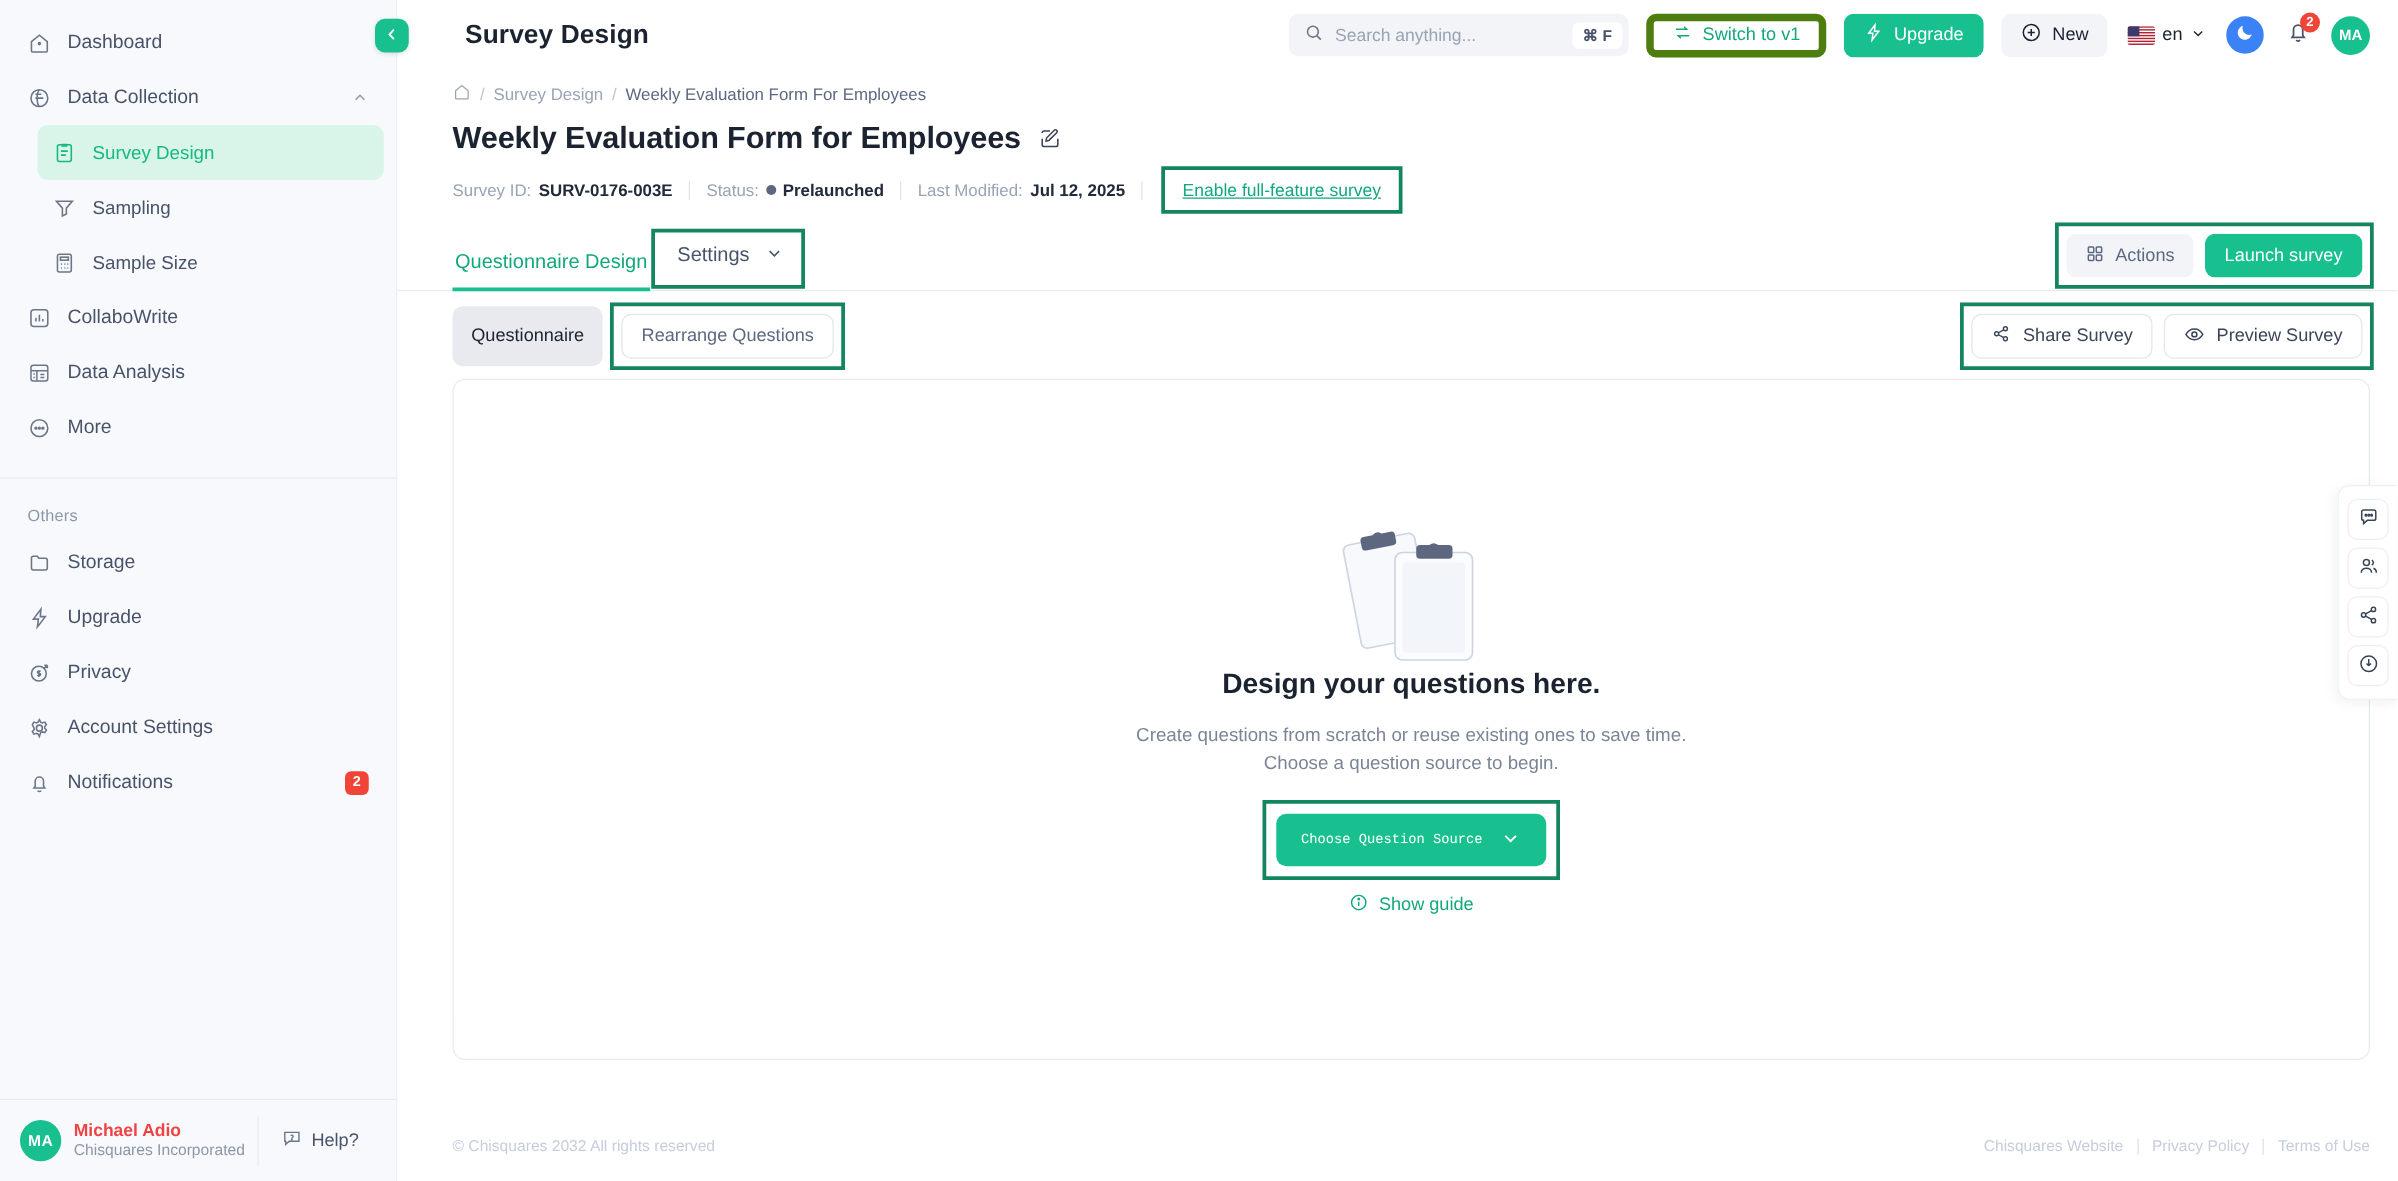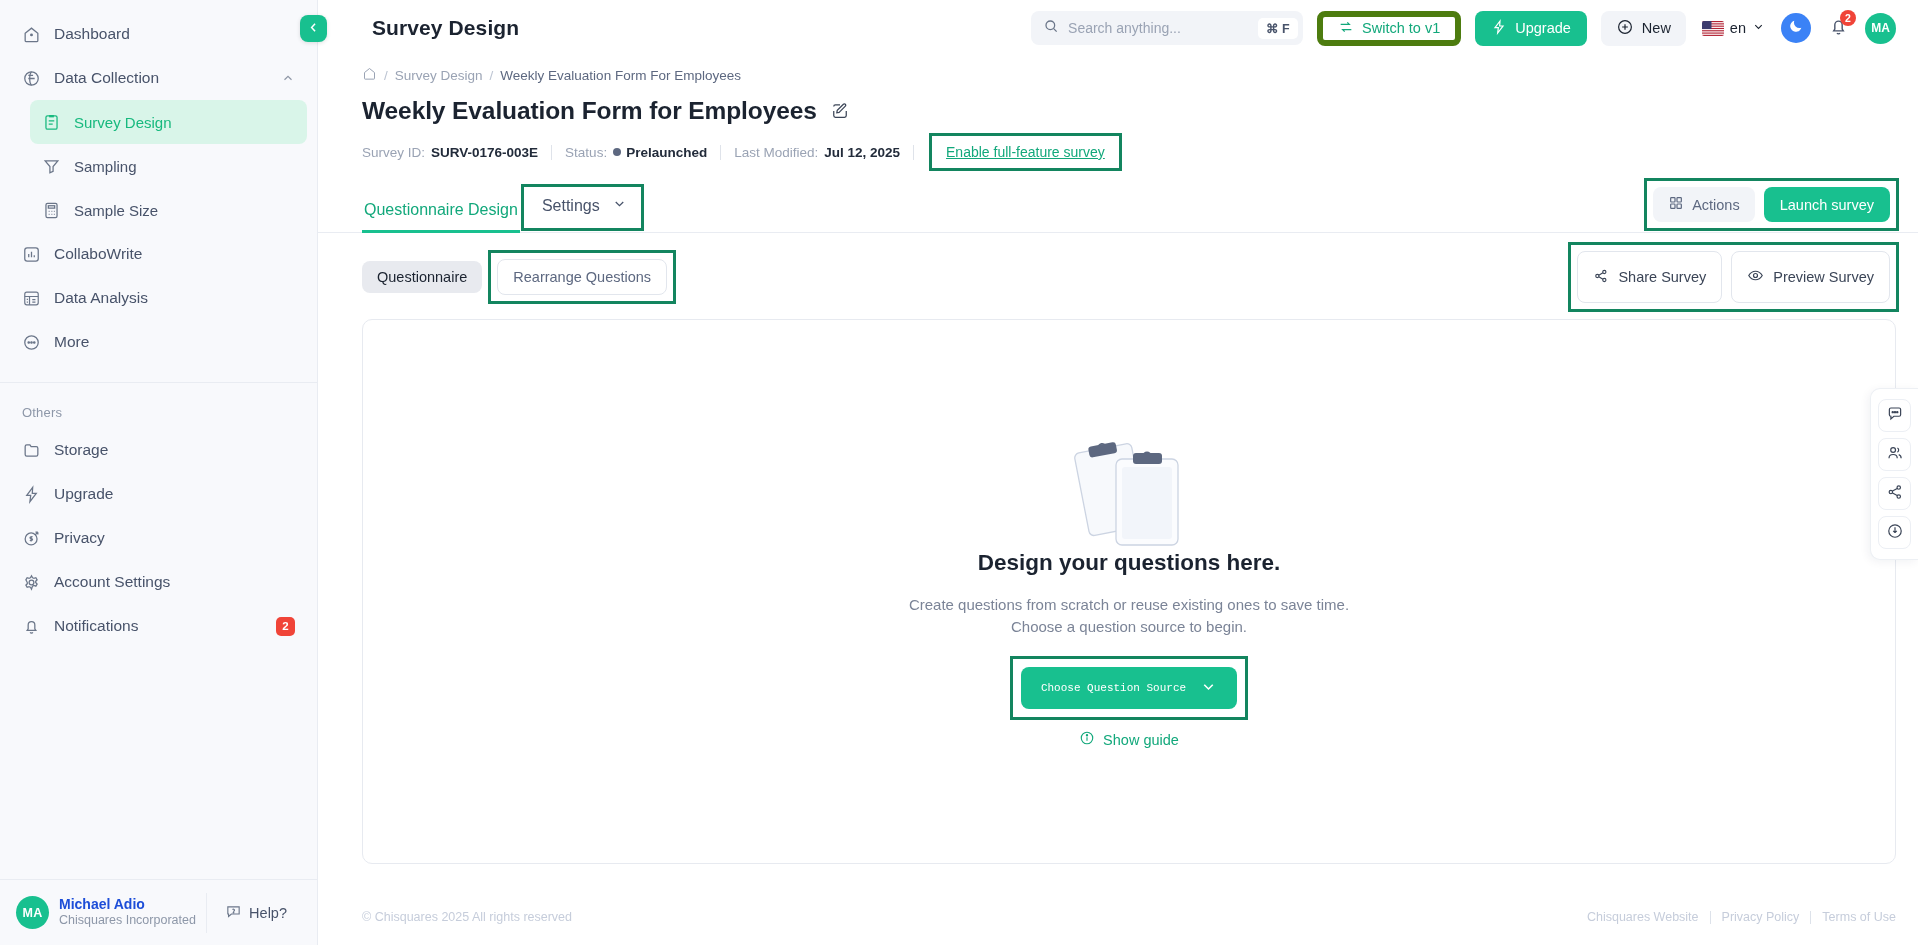--- a/index.html
+++ b/index.html
@@ -56,21 +56,21 @@
   .sidebar-footer {
     margin-top: auto; border-top: 1px solid #e9ecf2;
     height: 66px; display: flex; align-items: center; padding: 0 16px; gap: 10px;
   }
   .avatar {
     width: 33px; height: 33px; border-radius: 50%; background: #18c08f;
     color: #fff; font-size: 12.5px; font-weight: 700;
     display: flex; align-items: center; justify-content: center; flex: none;
     letter-spacing: .3px;
   }
-  .user-name { font-size: 14px; color: #1d4ed8; font-weight: 700; line-height: 1.25; }
+  .user-name { font-size: 14px; color: #ef4444; font-weight: 700; line-height: 1.25; }
   .user-org  { font-size: 12.5px; color: #8d97a8; line-height: 1.25; }
   .help-btn {
     margin-left: auto; display: flex; align-items: center; gap: 7px;
     color: #48536a; font-size: 14.5px; cursor: pointer; padding-right: 14px;
     border-left: 1px solid #e9ecf2; padding-left: 18px; height: 40px;
   }
 
   
   .collapse-toggle {
     position: absolute; left: 300px; top: 15px; z-index: 40;
@@ -160,31 +160,31 @@
   .settings-pill {
     display: inline-flex; align-items: center; gap: 12px; background: #fff;
     font-size: 16px; color: #48536a; padding: 9px 14px; cursor: pointer; margin-left: 4px;
     margin-bottom: 4px;
   }
   .head-actions { margin-left: auto; display: flex; align-items: center; gap: 9px; padding: 6px; background:#fff; margin-bottom: 4px; }
 
   
   .subtabs-row { display: flex; align-items: center; padding: 12px 22px 0 44px; gap: 9px; }
   .chip {
-    height: 32px; padding: 0 15px; border-radius: 8px; background: #e8eaef;
+    height: 48px; padding: 0 15px; border-radius: 8px; background: #e8eaef;
     color: #1b2330; font-size: 14.5px; display: inline-flex; align-items: center; cursor: pointer;
   }
   .chip-outline {
     height: 36px; padding: 0 15px; border-radius: 8px; background: #fff;
     border: 1px solid #e2e6ed; color: #5d6880; font-size: 14.5px;
     display: inline-flex; align-items: center; cursor: pointer;
   }
   .subtabs-right { margin-left: auto; display: flex; align-items: center; gap: 9px; padding: 6px; }
   .btn-white {
-    height: 52px; padding: 0 15px; border-radius: 8px; background: #fff;
+    height: 36px; padding: 0 15px; border-radius: 8px; background: #fff;
     border: 1px solid #e2e6ed; color: #3b4557; font-size: 14.5px;
     display: inline-flex; align-items: center; gap: 9px; cursor: pointer;
   }
 
   
   .canvas-wrap { padding: 10px 22px 0 44px; flex: 1; }
   .canvas {
     border: 1px solid #e7eaf0; border-radius: 10px; height: 545px;
     display: flex; flex-direction: column; align-items: center; justify-content: center;
     background: #fff;
@@ -669,21 +669,21 @@
         <span>
           <svg width="18" height="18" viewBox="0 0 24 24" fill="none" stroke="#3b4557" stroke-width="1.6">
               <circle cx="12" cy="12" r="8.3"></circle>
               <path d="M12 7v6.6M12 14.2l-2.4-2.4M12 14.2l2.4-2.4"></path>
             </svg>
         </span>
       </button>
     </div>
 
     <footer class="footer">
-      <span>© Chisquares 2025 All rights reserved</span>
+      <span>© Chisquares 2032 All rights reserved</span>
       <span class="footer-right">
         <span>Chisquares Website</span>
         <span class="fsep"></span>
         <span>Privacy Policy</span>
         <span class="fsep"></span>
         <span>Terms of Use</span>
       </span>
     </footer>
 
   </main>

